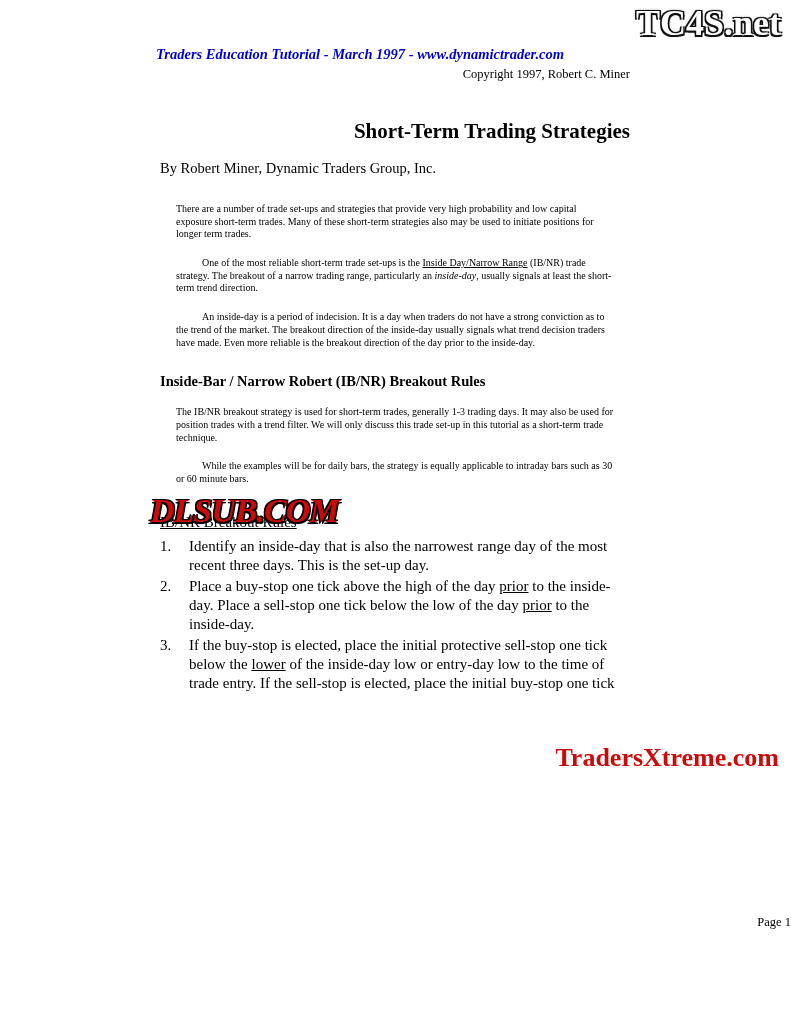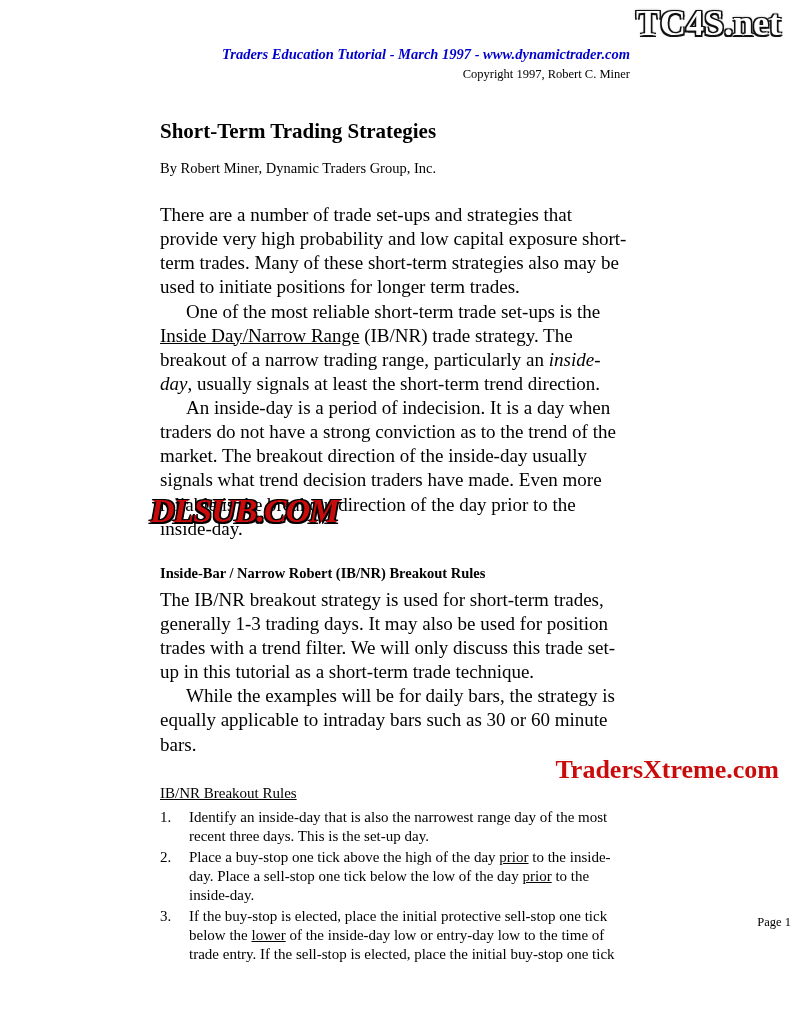--- a/index.html
+++ b/index.html
@@ -50,70 +50,70 @@
     color: #c90b0b;
     text-shadow:
       -1.5px -1.5px 0 #000, 1.5px -1.5px 0 #000,
       -1.5px 1.5px 0 #000, 1.5px 1.5px 0 #000;
     white-space: nowrap;
     letter-spacing: -1px;
   }
   .wm-bottom {
     position: absolute;
     right: 12px;
-    bottom: 12px;
+    bottom: 24px;
     font-family: "Liberation Serif", serif;
     font-weight: bold;
     font-size: 26px;
     color: #c90b0b;
     text-shadow:
       -1px -1px 0 #ffffff, 1px -1px 0 #ffffff,
       -1px 1px 0 #ffffff, 1px 1px 0 #ffffff,
       0 0 2px #888;
     white-space: nowrap;
   }
 
   
   .doc {
     position: absolute;
     left: 160px;
     top: 46px;
     width: 470px;
   }
 
   .header-line {
-    text-align: right;
+    text-align: left;
     font-weight: bold;
     font-style: italic;
     color: #0000cc;
     font-size: 14.5px;
     white-space: nowrap;
     margin-left: -4px;
   }
   .copyright {
     text-align: right;
     font-size: 12.5px;
     margin-top: 4px;
   }
 
   .title {
-    text-align: left;
+    text-align: right;
     font-weight: bold;
     font-size: 21px;
     margin-top: 37px;
   }
   .byline {
     font-size: 14.5px;
     margin-top: 16px;
   }
 
   p.body {
-    font-size: 19px;
+    font-size: 10px;
     line-height: 1.27;
-    margin: 0;
+    margin: 16px;
     text-align: left;
   }
   p.first {
     margin-top: 26px;
   }
   p.indent {
     text-indent: 26px;
   }
 
   .section-head {

